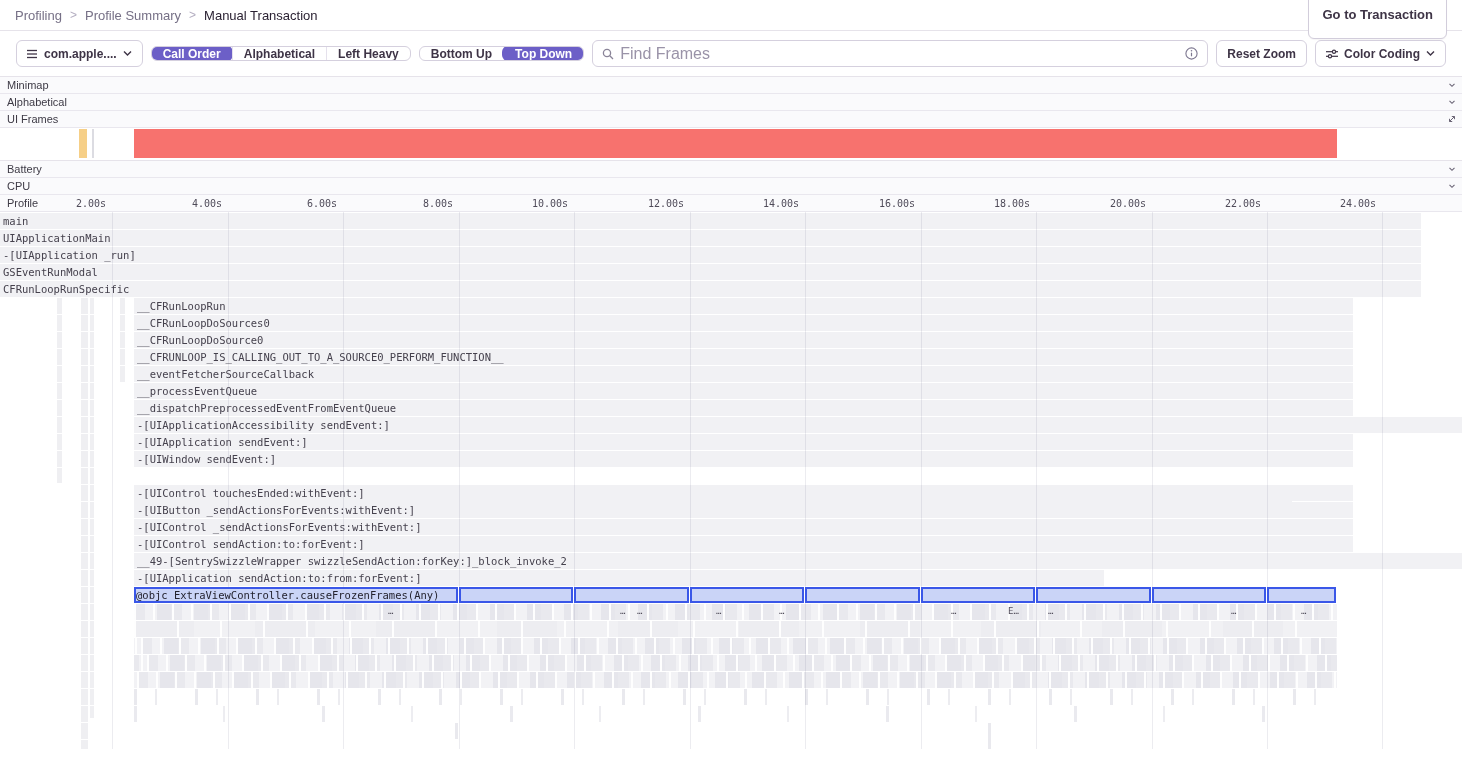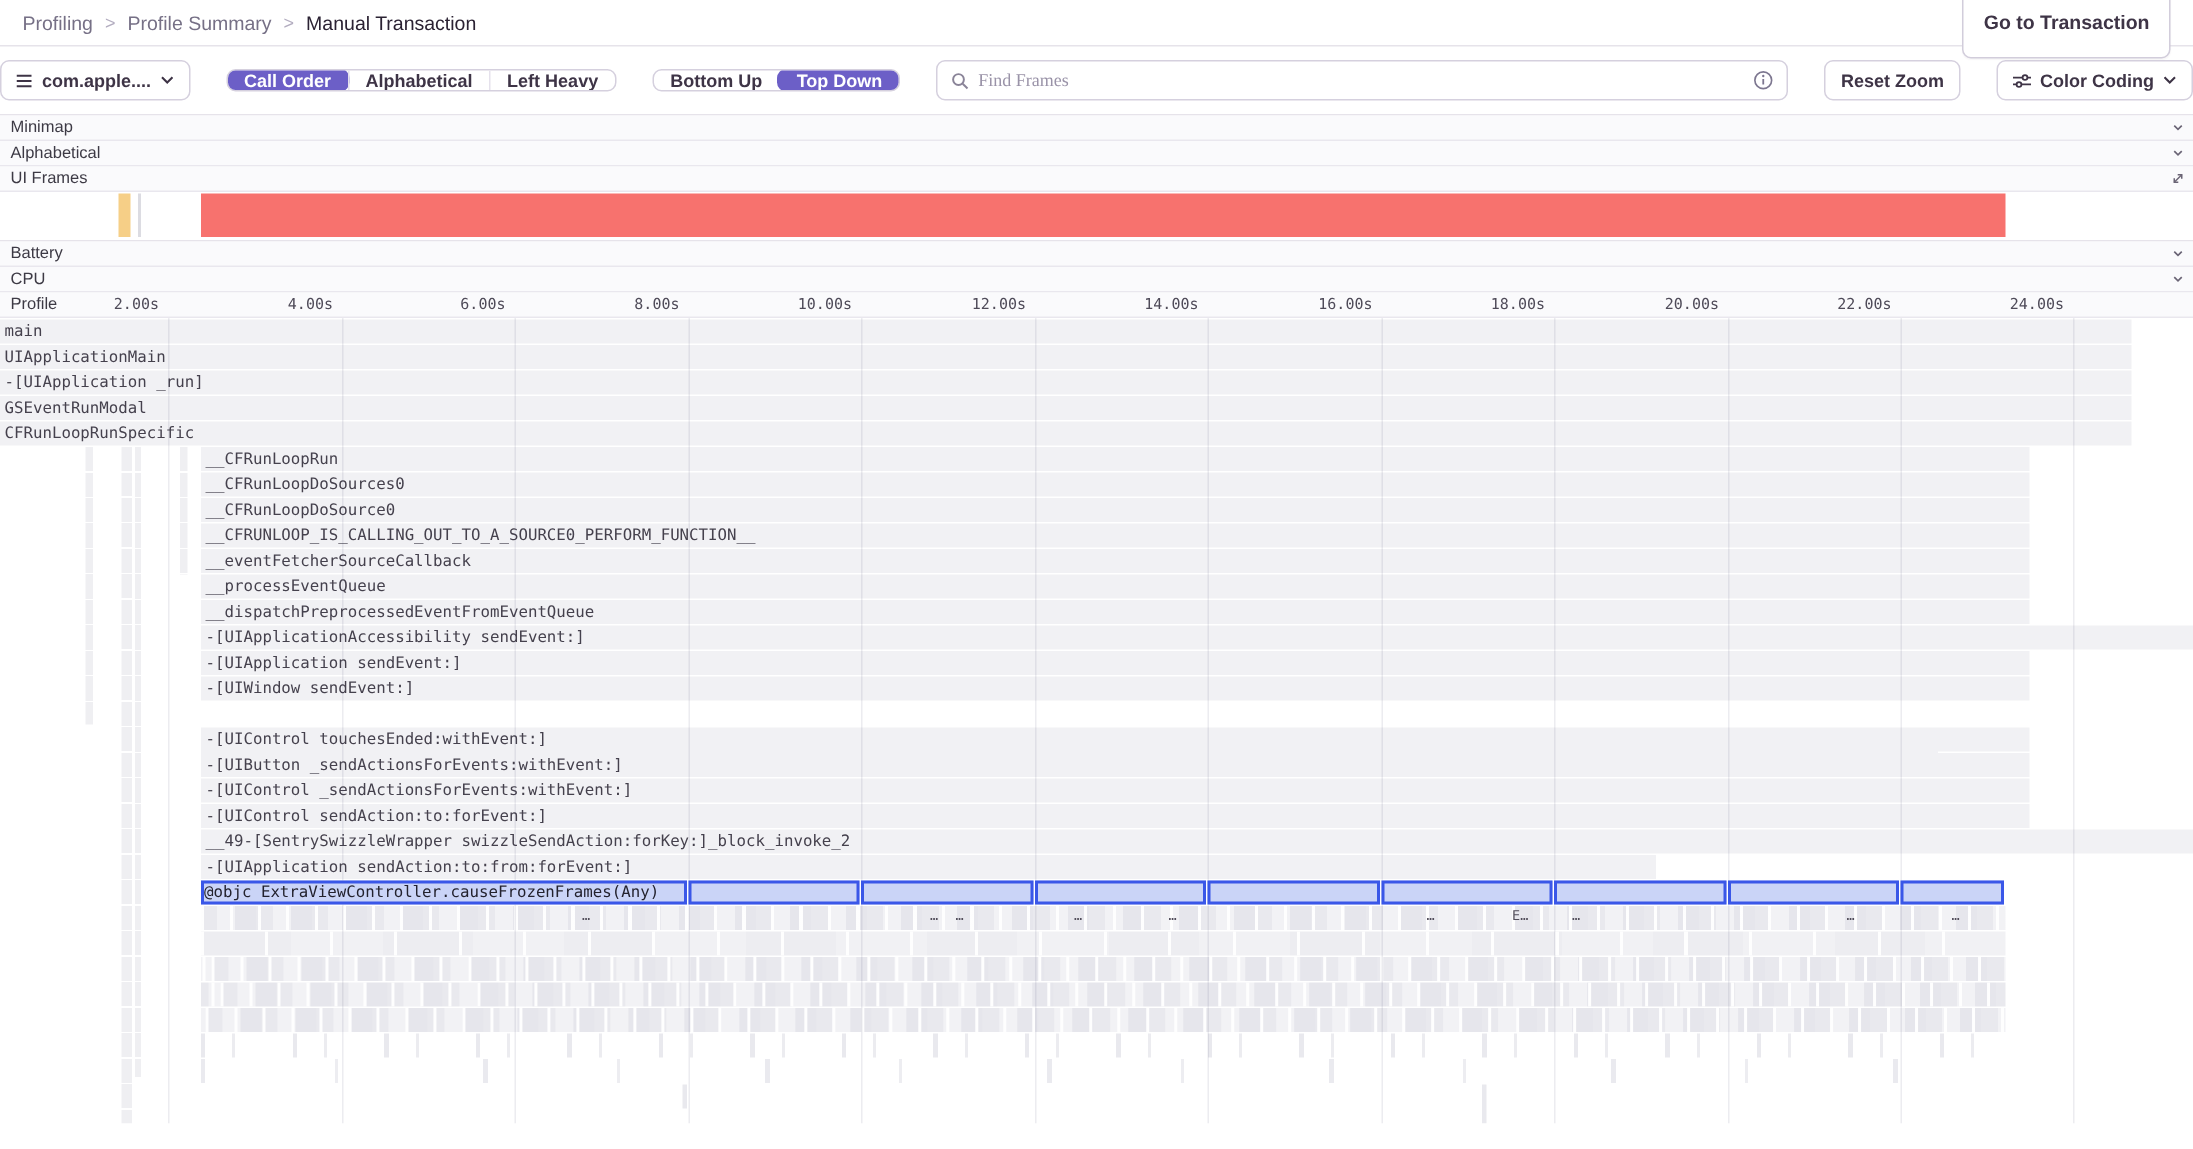--- a/index.html
+++ b/index.html
@@ -13,36 +13,36 @@
   .crumbs { display:flex; align-items:center; gap:8px; font-size:13px; }
   .crumb-link { color:#767086; text-decoration:none; cursor:pointer; }
   .crumb-sep { color:#b3adc0; font-size:12px; }
   .crumb-current { color:#2b2233; font-weight:500; }
   .go-btn { position:relative; top:-1px; background:#fff; border:1px solid #d2cddb; border-radius:6px;
             padding:16px 13px; font-size:13px; font-weight:700; color:#3e3446; cursor:pointer;
             box-shadow:0 1px 1px rgba(40,30,60,.04); font-family:inherit; }
 
   
   .toolbar { height:46px; border-bottom:1px solid #e6e3ea; display:flex; align-items:center;
-             padding:0 0; gap:24px; }
+             padding:0 16px; gap:8px; }
   .ctl { display:flex; align-items:center; gap:6px; background:#fff; border:1px solid #d5d0de;
          border-radius:6px; height:27px; padding:0 10px; font-size:12px; font-weight:700;
          color:#3e3446; cursor:pointer; font-family:inherit; white-space:nowrap; }
   .btn-group { display:flex; align-items:stretch; background:#fff; border:1px solid #d5d0de;
                border-radius:6px; height:15px; overflow:hidden; }
   .btn-group button { border:none; background:transparent; padding:0 11px; font-size:12px;
                font-weight:700; color:#3e3446; cursor:pointer; font-family:inherit;
                border-left:1px solid #e5e1ec; }
   .btn-group button:first-child { border-left:none; }
   .btn-group button.active { background:var(--accent,#6C5FC7); color:#fff; border-radius:6px;
                border-left-color:transparent; margin:-1px; padding:0 12px; }
   .search { flex:1; display:flex; align-items:center; gap:6px; border:1px solid #d5d0de;
             border-radius:6px; height:27px; padding:0 9px; background:#fff; }
-  .search input { flex:1; border:none; outline:none; font-size:12px; color:#737373;
-            font-family:Liberation Serif, serif; background:transparent; }
+  .search input { flex:1; border:none; outline:none; font-size:16px; color:#737373;
+            font-family:Liberation Sans, sans-serif; background:transparent; }
   .search input::placeholder { color:#9a93a8; }
   .icon { display:inline-flex; align-items:center; }
 
   
   .sec { position:relative; height:17px; background:#fafafc; border-bottom:1px solid #e9e7ee;
          display:flex; align-items:center; padding:0 7px; cursor:pointer; }
   .sec-label { font-size:11px; color:#3d3a45; }
   .sec-chevron { position:absolute; right:6px; top:4px; }
 
   

